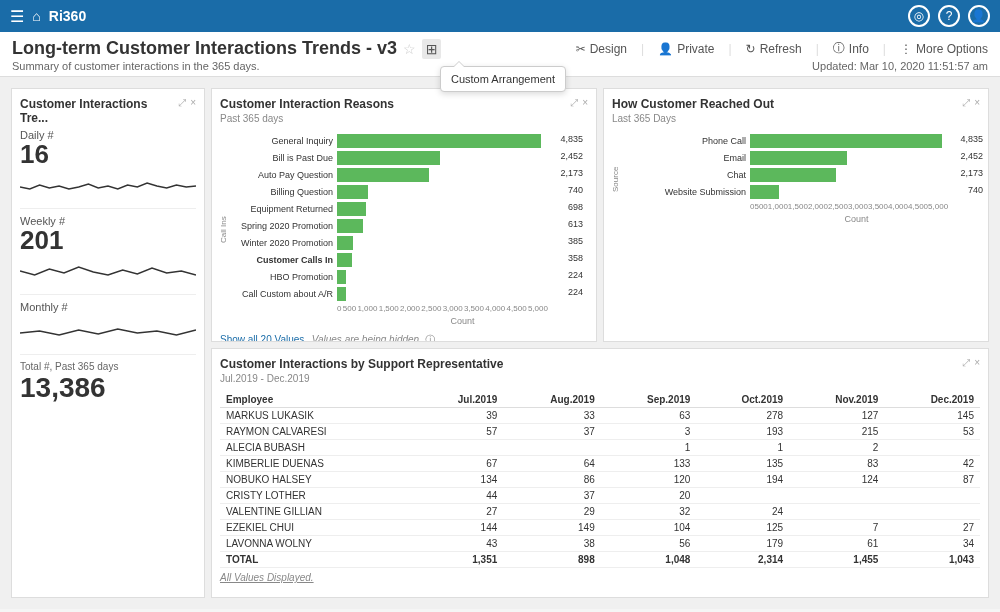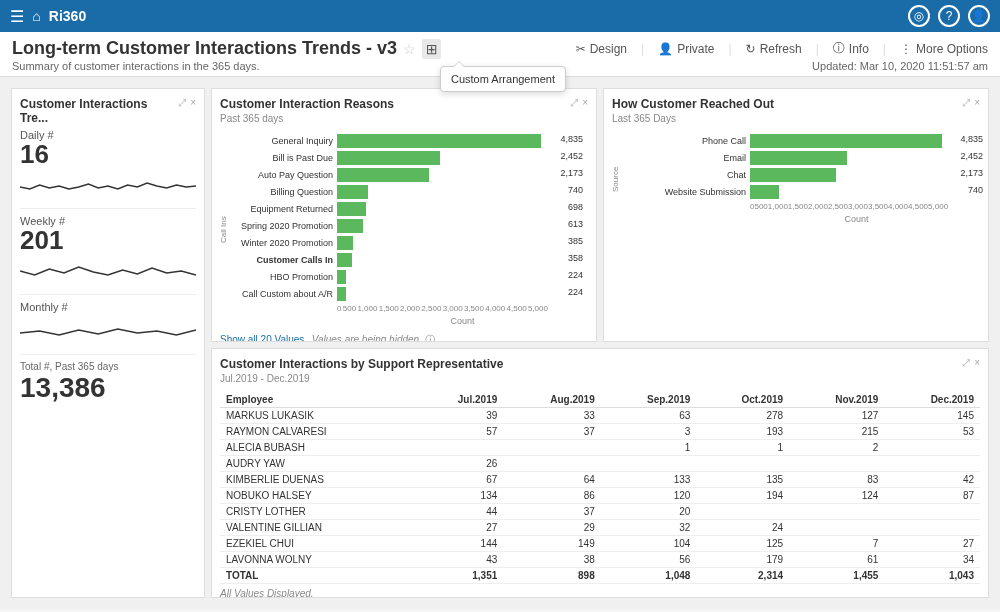--- a/index.html
+++ b/index.html
@@ -580,29 +580,20 @@
           <tr>
             <td>ALECIA BUBASH</td>
             <td></td>
             <td></td>
             <td>1</td>
             <td>1</td>
             <td>2</td>
             <td></td>
           </tr>
           <tr>
-            <td>AUDRY YAW</td>
-            <td>26</td>
-            <td></td>
-            <td></td>
-            <td></td>
-            <td></td>
-            <td></td>
-          </tr>
-          <tr>
             <td>KIMBERLIE DUENAS</td>
             <td>67</td>
             <td>64</td>
             <td>133</td>
             <td>135</td>
             <td>83</td>
             <td>42</td>
           </tr>
           <tr>
             <td>NOBUKO HALSEY</td>

